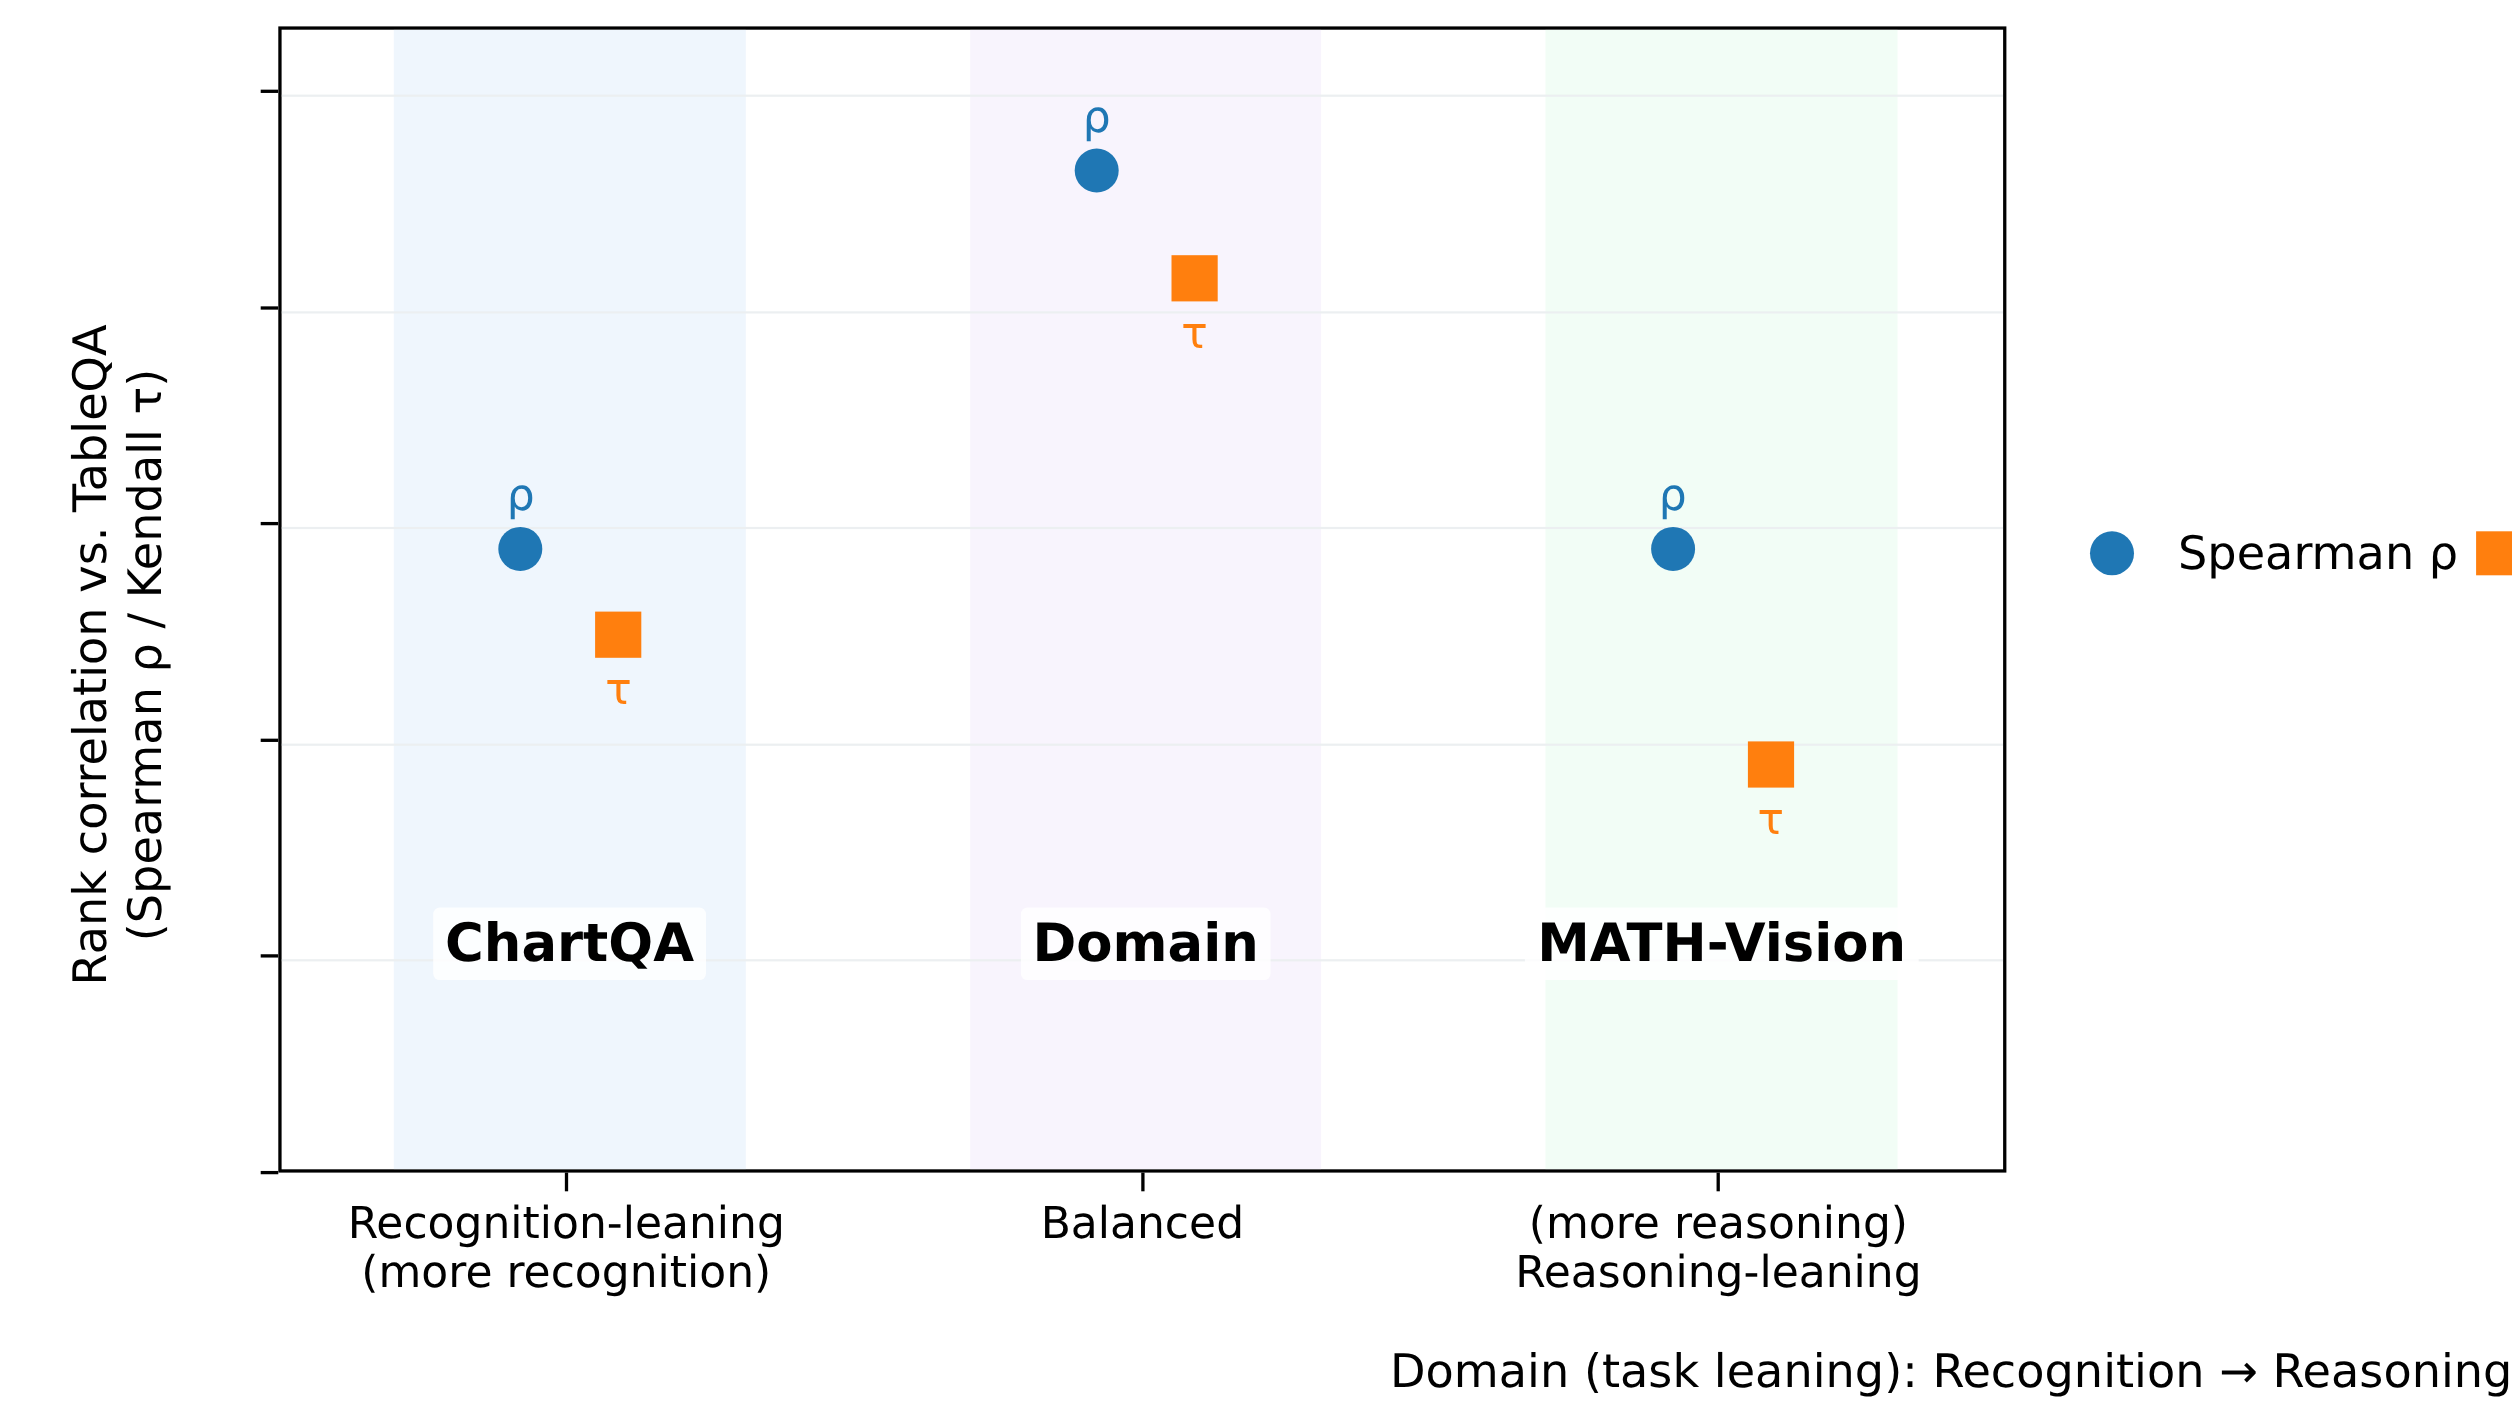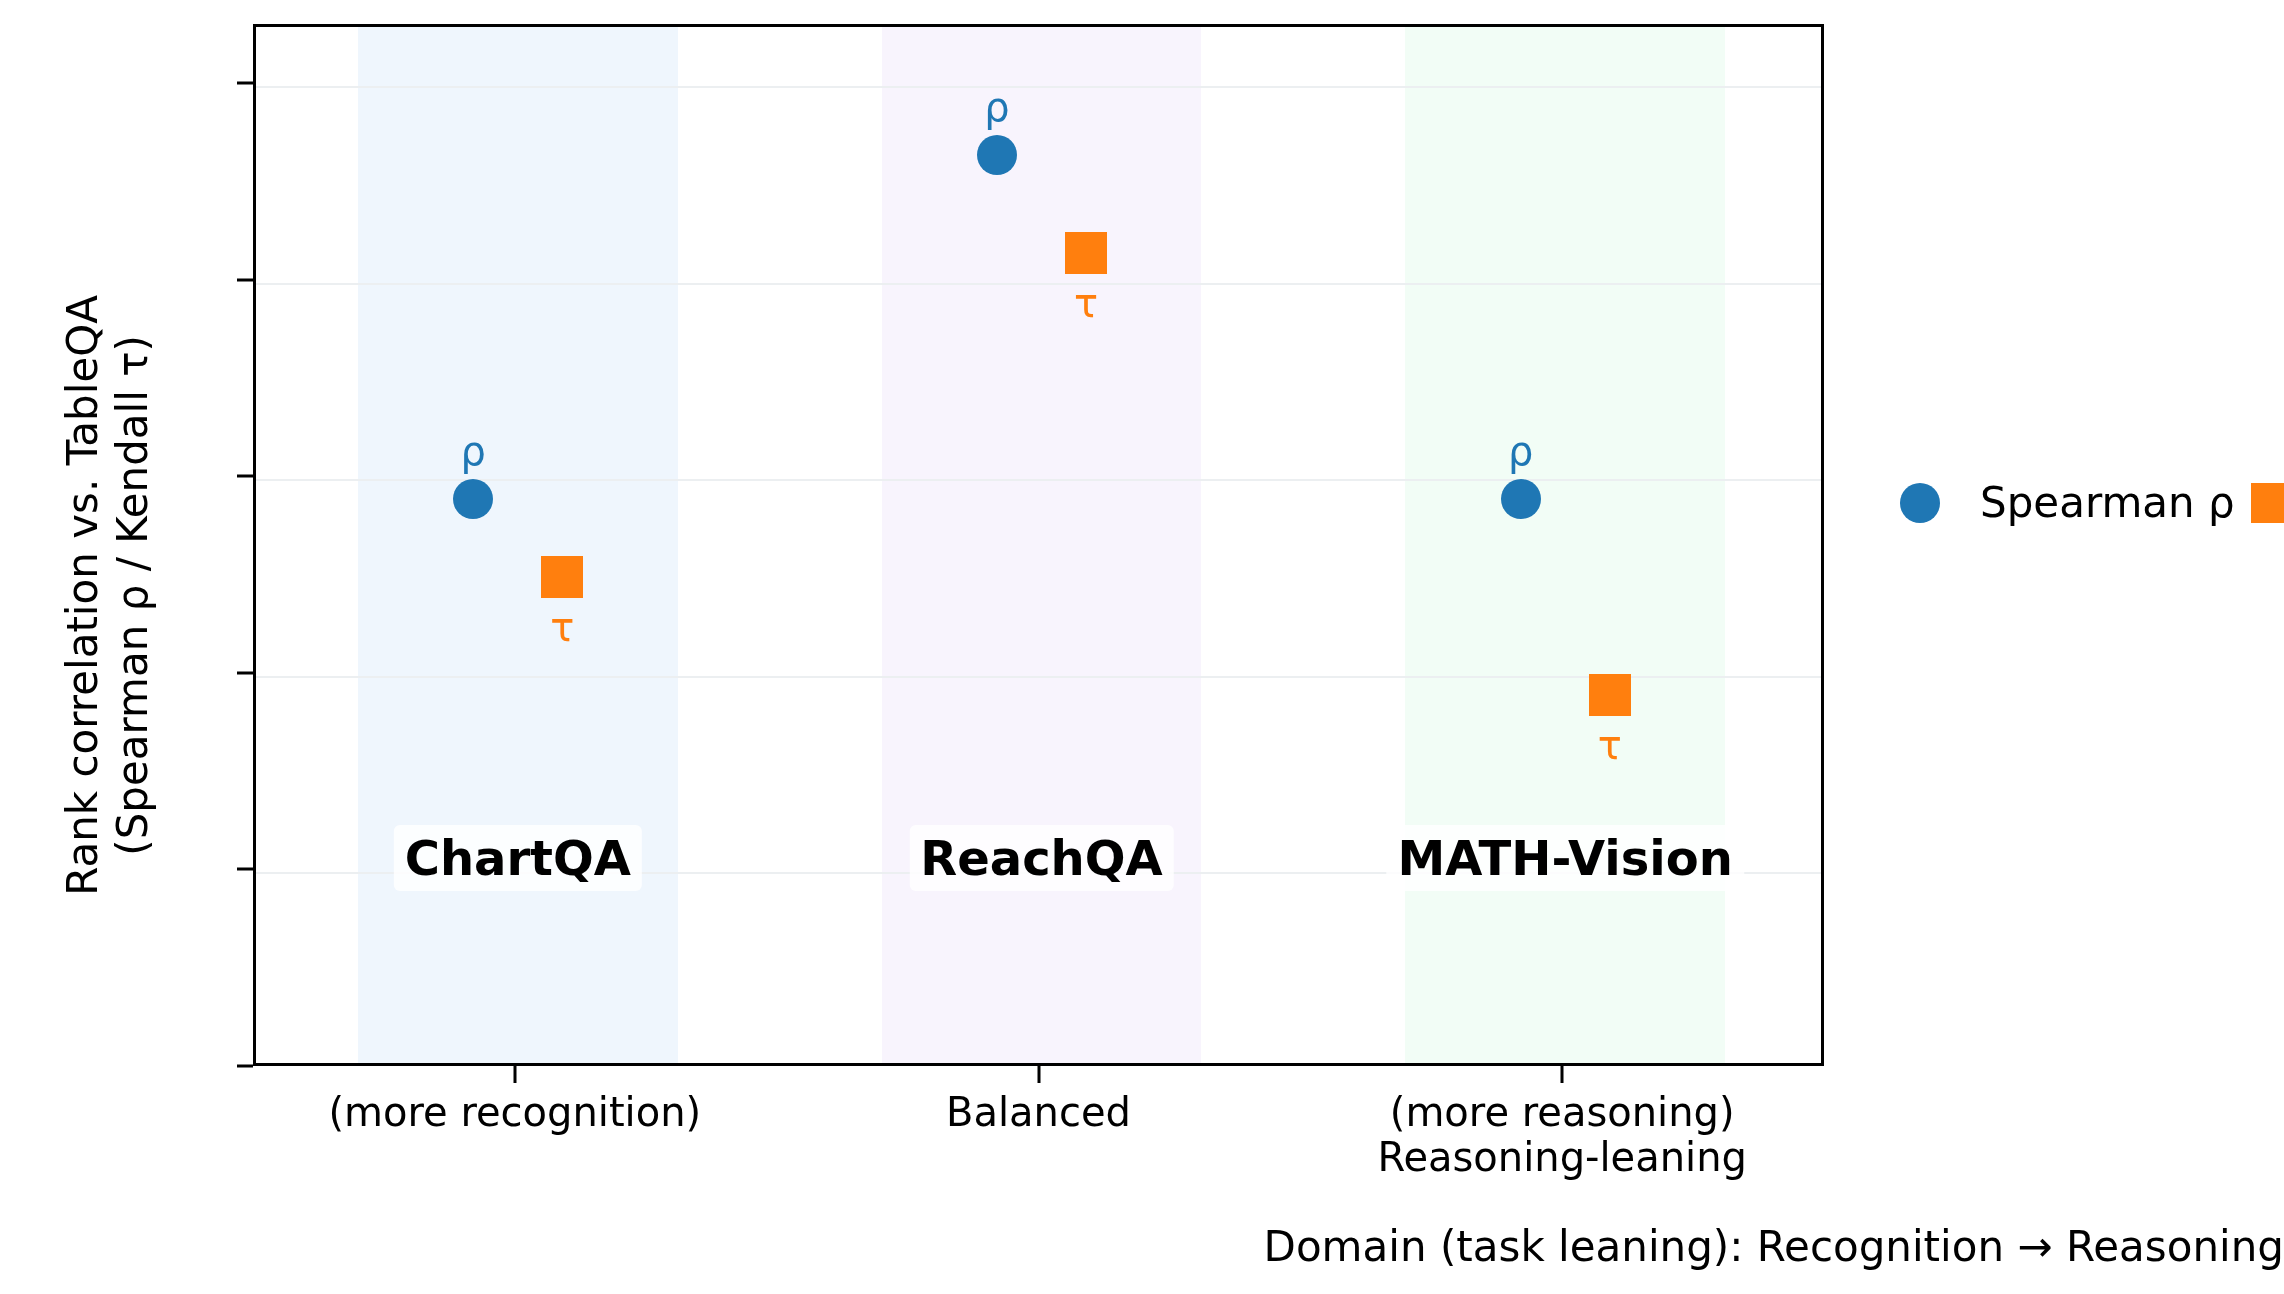--- a/index.html
+++ b/index.html
@@ -130,28 +130,29 @@
         <div class="ptlabel rho" style="left: 1264.65px; top: 423.849px; color: rgb(31, 119, 180);">ρ</div>
         <div class="marker square" title="Kendall τ = 0.5" style="left: 306.345px; top: 550.491px; background: rgb(255, 127, 14);"></div>
         <div class="ptlabel tau" style="left: 306.345px; top: 600.491px; color: rgb(255, 127, 14);">τ</div>
         <div class="marker square" title="Kendall τ = 0.83" style="left: 830.012px; top: 226.094px; background: rgb(255, 127, 14);"></div>
         <div class="ptlabel tau" style="left: 830.012px; top: 276.094px; color: rgb(255, 127, 14);">τ</div>
         <div class="marker square" title="Kendall τ = 0.38" style="left: 1353.68px; top: 668.453px; background: rgb(255, 127, 14);"></div>
         <div class="ptlabel tau" style="left: 1353.68px; top: 718.453px; color: rgb(255, 127, 14);">τ</div>
       </div>
     <div id="tag-layer">
         <div class="dataset-tag" style="left: 261.833px; top: 830.651px;">ChartQA</div>
-        <div class="dataset-tag" style="left: 785.5px; top: 830.651px;">ReachQA</div>
+        <div class="dataset-tag" style="left: 785.5px; top: 830.651px;">Domain</div>
         <div class="dataset-tag" style="left: 1309.17px; top: 830.651px;">MATH-Vision</div>
       </div>
   </div>
 
   <div id="xtick-layer">
       <div class="xtick-mark" style="left: 514.833px;"></div>
       <div class="xtick-label" style="left: 514.833px;">
+        <div>Recognition-leaning</div>
         <div>(more recognition)</div>
       </div>
       <div class="xtick-mark" style="left: 1038.5px;"></div>
       <div class="xtick-label" style="left: 1038.5px;">
         <div>Balanced</div>
       </div>
       <div class="xtick-mark" style="left: 1562.17px;"></div>
       <div class="xtick-label" style="left: 1562.17px;">
         <div>(more reasoning)</div>
         <div>Reasoning-leaning</div>

